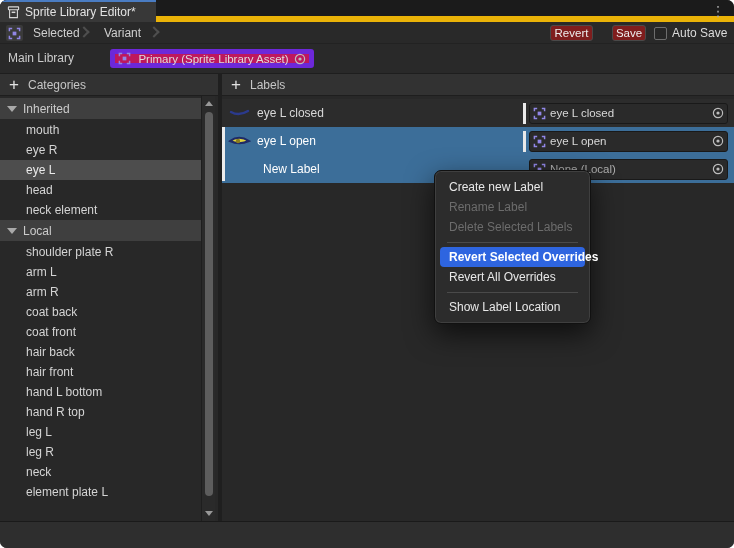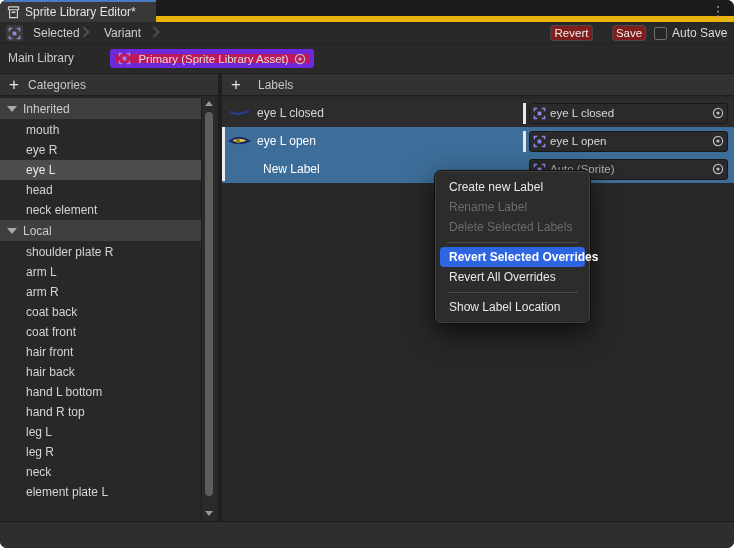--- a/index.html
+++ b/index.html
@@ -138,21 +138,21 @@
         <line x1="6.8" y1="6.8" x2="9.4" y2="9.4" stroke="#9a9a9a" stroke-width="1.3"></line>
         <path d="M10.5 4 l3 0 l-1.5 2.2 z" fill="#9a9a9a"></path>
       </svg>
     </div>
   </div>
 
   <div class="headers">
     <div class="plus" style="left:6px;">+</div>
     <span class="hdr-label" style="left:28px;">Categories</span>
     <div class="plus" style="left:228px;">+</div>
-    <span class="hdr-label" style="left:258px;">Labels</span>
+    <span class="hdr-label" style="left:250px;">Labels</span>
   </div>
   <div class="panel-divider"></div>
 
   <div class="left-panel">
     <div class="cat-list" id="cat-list">
         <div class="cat-section-header">
           <span class="tri"></span>
           <span class="sec-label">Inherited</span>
         </div>
         <div class="cat-item">mouth</div>
@@ -162,22 +162,22 @@
         <div class="cat-item">neck element</div>
         <div class="cat-section-header">
           <span class="tri"></span>
           <span class="sec-label">Local</span>
         </div>
         <div class="cat-item">shoulder plate R</div>
         <div class="cat-item">arm L</div>
         <div class="cat-item">arm R</div>
         <div class="cat-item">coat back</div>
         <div class="cat-item">coat front</div>
+        <div class="cat-item">hair back</div>
         <div class="cat-item">hair front</div>
-        <div class="cat-item">hair back</div>
         <div class="cat-item">hand L bottom</div>
         <div class="cat-item">hand R top</div>
         <div class="cat-item">leg L</div>
         <div class="cat-item">leg R</div>
         <div class="cat-item">neck</div>
         <div class="cat-item">element plate L</div>
       </div>
     <div class="vscroll">
       <span class="vs-arrow vs-up"></span>
       <span class="vs-thumb"></span>
@@ -228,21 +228,21 @@
             </span>
           </div>
         </div>
         <div class="lrow sel indent">
           <span class="lname">New Label</span>
           <div class="objfield">
             <svg class="spr-ico" width="12" height="12" viewBox="0 0 14 14">
               <path d="M1.5 4.5 V1.5 H4.5 M9.5 1.5 H12.5 V4.5 M12.5 9.5 V12.5 H9.5 M4.5 12.5 H1.5 V9.5" stroke="#9186e6" stroke-width="1.6" fill="none"></path>
               <rect x="5" y="5" width="4" height="4" fill="#9186e6"></rect>
             </svg>
-            <span class="ftext none">Auto (Sprite)</span>
+            <span class="ftext none">None (Local)</span>
             <span class="picker">
               <svg width="12" height="12" viewBox="0 0 12 12">
                 <circle cx="6" cy="6" r="4.6" fill="none" stroke="#bdbdbd" stroke-width="1.2"></circle>
                 <circle cx="6" cy="6" r="1.6" fill="#bdbdbd"></circle>
               </svg>
             </span>
           </div>
         </div>
       </div>
     <div class="sel-ovr-bar"></div>

